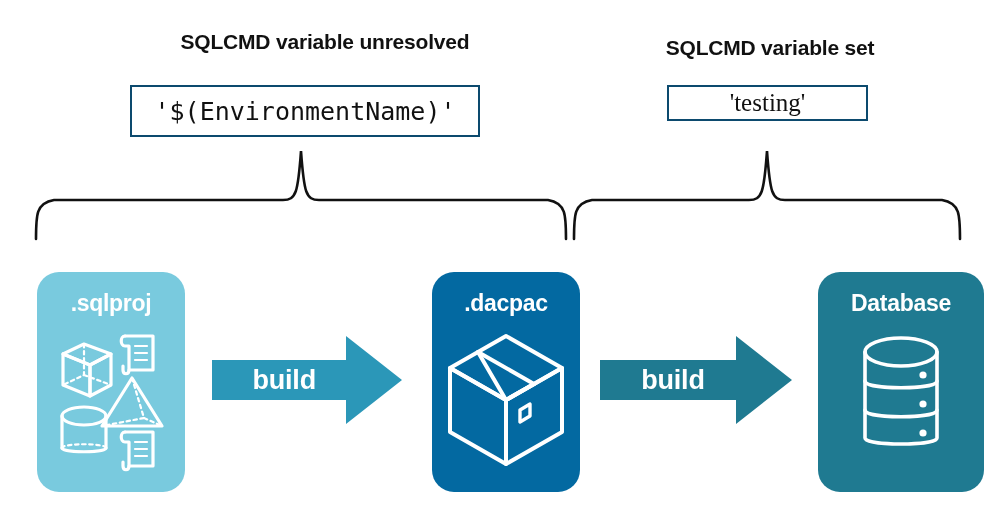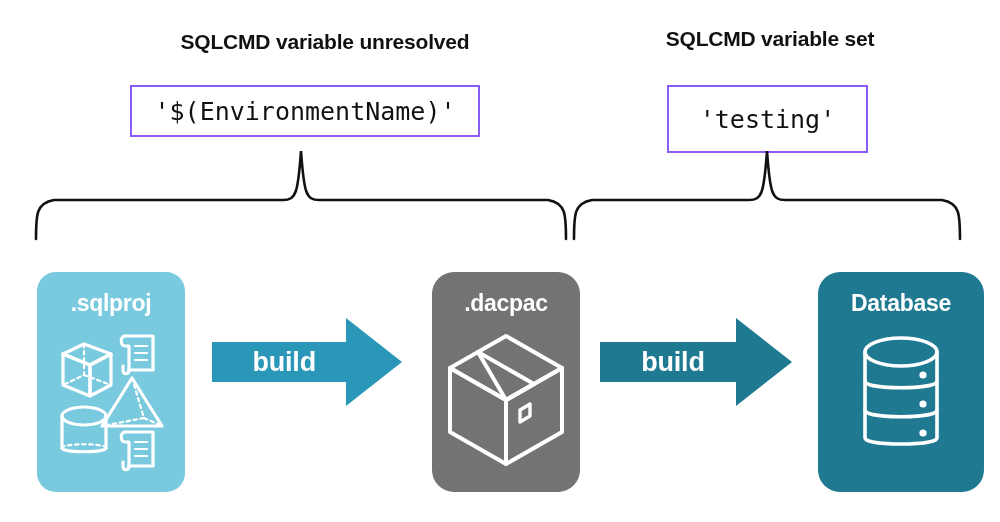--- a/index.html
+++ b/index.html
@@ -25,39 +25,39 @@
     position: absolute;
     font-family: "Liberation Sans", sans-serif;
     font-weight: bold;
     font-size: 21px;
     letter-spacing: -0.2px;
     color: #111111;
     text-align: center;
     white-space: nowrap;
   }
   #heading-left  { left: 13px;   top: 30px; width: 610px; margin-left: 7px; }
-  #heading-right { left: 610px; top: 27px; width: 320px; }
+  #heading-right { left: 610px; top: 36px; width: 320px; }
 
   
   .code-box {
     position: absolute;
-    border: 2px solid #8b5cf6;
+    border: 2px solid #0c4a6e;
     background: #ffffff;
     box-sizing: border-box;
     display: flex;
     align-items: center;
     justify-content: center;
     font-family: "DejaVu Sans Mono", "Liberation Mono", monospace;
     font-size: 25px;
     color: #111111;
     letter-spacing: 0px;
     white-space: nowrap;
   }
   #code-box-left  { left: 130px; top: 85px;  width: 350px; height: 52px; }
-  #code-box-right { left: 667px; top: 85px;  width: 201px; height: 68px; }
+  #code-box-right { left: 667px; top: 85px;  width: 201px; height: 36px; font-family: Liberation Serif, serif; }
 
   
   .brace-svg {
     position: absolute;
     top: 145px;
     overflow: visible;
   }
   #brace-left  { left: 28px;  }
   #brace-right { left: 566px; }
 
@@ -72,39 +72,39 @@
     left: 0;
     right: 0;
     text-align: center;
     color: #ffffff;
     font-family: "Liberation Sans", sans-serif;
     font-weight: bold;
     font-size: 23px;
     letter-spacing: -0.3px;
     white-space: nowrap;
   }
-  #card-sqlproj  { left: 37px;  top: 272px; width: 148px; height: 220px; background: #79CADE; border-radius: 19px; }
-  #card-dacpac   { left: 432px; top: 272px; width: 148px; height: 220px; background: #737373; }
+  #card-sqlproj  { left: 37px;  top: 272px; width: 148px; height: 220px; background: #79CADE; }
+  #card-dacpac   { left: 432px; top: 272px; width: 148px; height: 220px; background: #0369a1; }
   #card-database { left: 818px; top: 272px; width: 166px; height: 220px; background: #1F7A91; }
   #card-sqlproj  .card-label,
   #card-dacpac   .card-label,
   #card-database .card-label { top: 18px; }
 
   .card-art {
     position: absolute;
     left: 0;
     top: 50px;
     width: 100%;
     height: 160px;
   }
 
   
   .arrow-wrap {
     position: absolute;
-    top: 316px;
+    top: 334px;
     height: 92px;
   }
   #arrow-build  { left: 212px; width: 190px; }
   #arrow-deploy { left: 600px; width: 192px; }
   .arrow-label {
     position: absolute;
     left: 0;
     top: 0;
     width: 76%;
     height: 100%;

